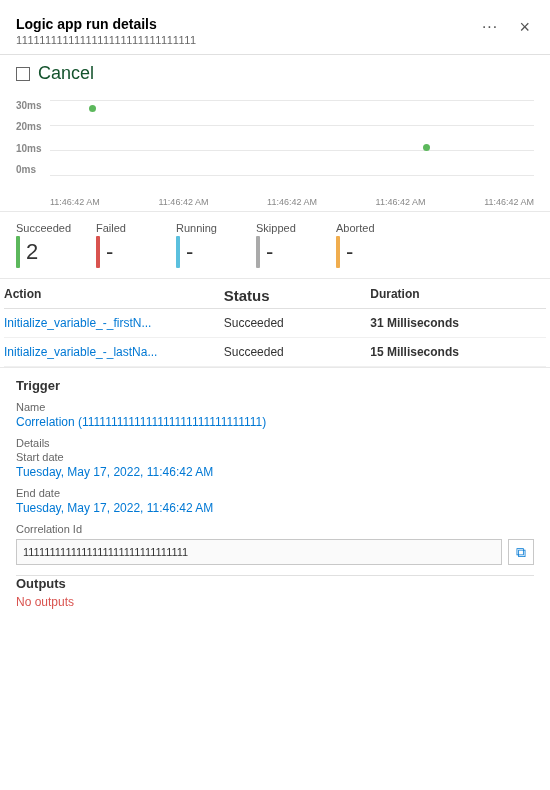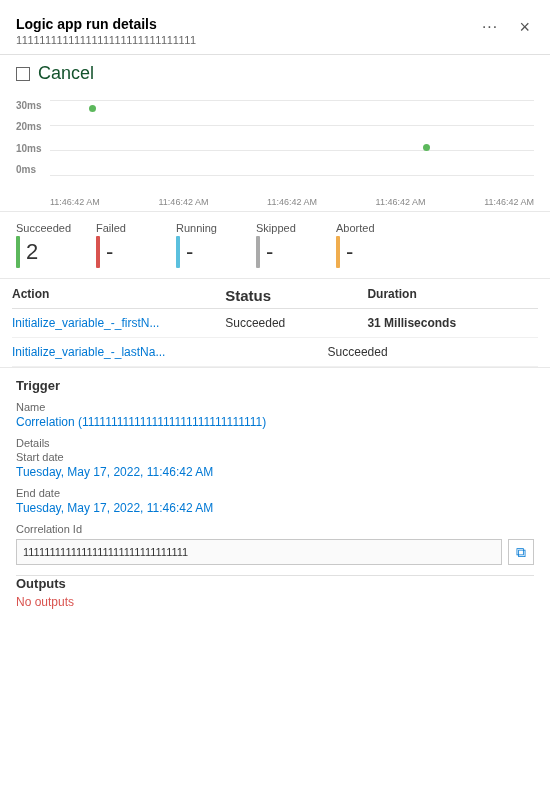--- a/index.html
+++ b/index.html
@@ -192,21 +192,21 @@
     }
 
     .bar-green { background: #5cb85c; }
     .bar-red { background: #d9534f; }
     .bar-blue { background: #5bc0de; }
     .bar-gray { background: #aaa; }
     .bar-yellow { background: #f0ad4e; }
 
     
     .actions-table {
-      padding: 0 12px;
+      padding: 0 4px;
       border-bottom: 1px solid #e8e8e8;
     }
 
     .table-header-row {
       display: flex;
       padding: 8px 0 4px 0;
       border-bottom: 1px solid #e0e0e0;
     }
 
     .table-col-action { flex: 1.5; font-weight: 600; color: #333; font-size: 12px; }
@@ -392,20 +392,21 @@
       <span class="table-col-duration">Duration</span>
     </div>
     <div class="table-data-row">
       <span class="table-cell-action">Initialize_variable_-_firstN...</span>
       <span class="table-cell-status">Succeeded</span>
       <span class="table-cell-duration">31 Milliseconds</span>
     </div>
     <div class="table-data-row">
       <span class="table-cell-action">Initialize_variable_-_lastNa...</span>
       <span class="table-cell-status">Succeeded</span>
+      <span class="table-cell-duration">15 Milliseconds</span>
     </div>
   </div>
 
   <div class="details-section">
     <div class="section-header">Trigger</div>
 
     <div class="detail-label">Name</div>
     <div class="detail-value">Correlation (1111111111111111111111111111111)</div>
 
     <div class="detail-label">Details</div>

